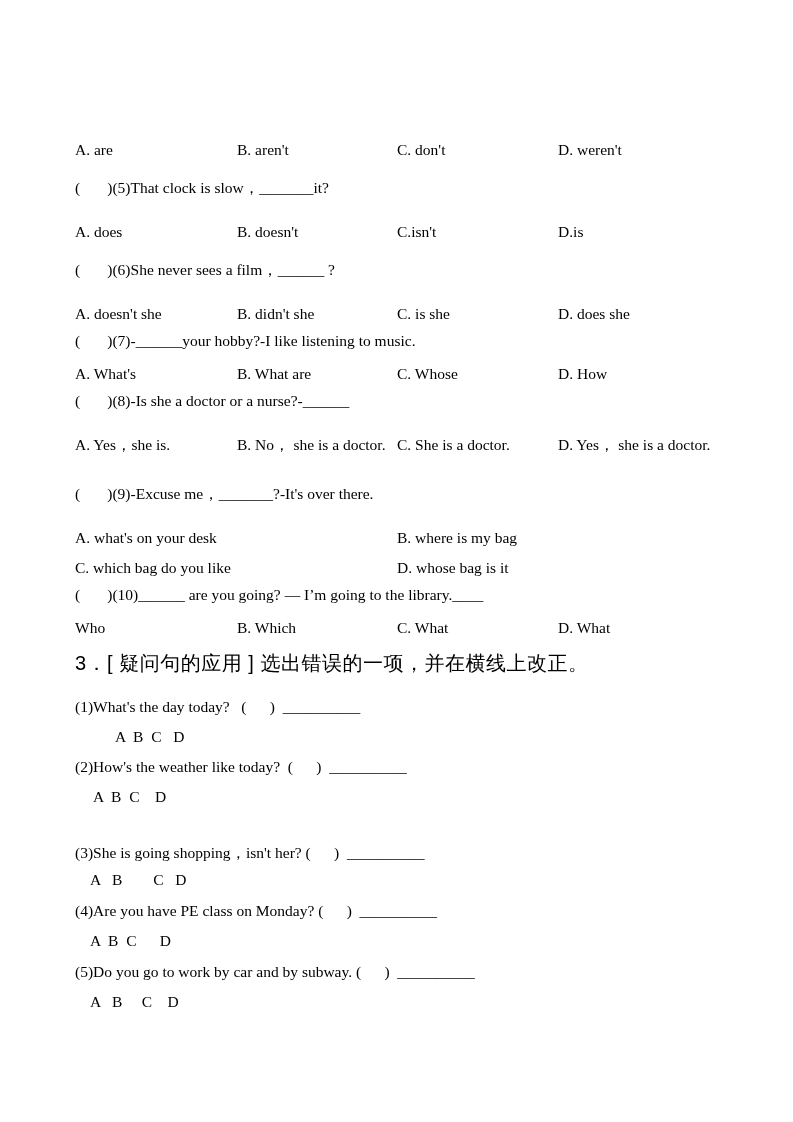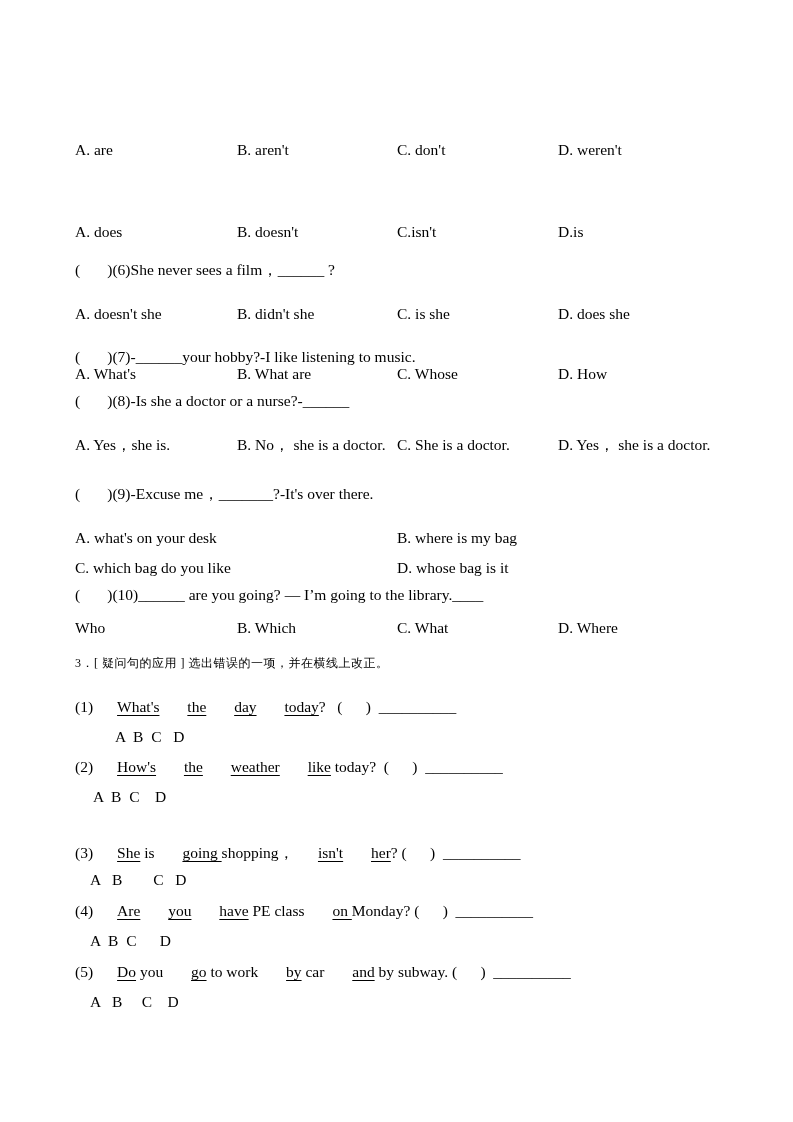--- a/index.html
+++ b/index.html
@@ -11,54 +11,55 @@
   .page{position:absolute;inset:0;background:#ffffff;}
   .row{
     position:absolute;left:75px;width:718px;height:18px;
     white-space:pre;line-height:18px;
   }
   .opt{position:absolute;top:3px;white-space:pre;}
   .c0{left:0;}
   .c1{left:162px;}
   .c2{left:322px;text-align:center;}
   .c3{left:483px;}
-  .u{text-decoration:underline;text-underline-offset:3px;padding-left:24px;}
+  .u{text-underline-offset:3px;}
   .heading{
-    font-family:Liberation Serif, serif;
-    font-size:12px;letter-spacing:0.5px;
+    font-family:Liberation Sans, sans-serif;
+    font-size:20px;letter-spacing:0.5px;
   }
 </style>
 </head>
 <body>
 
 <div class="page">
 
   <div class="row" style="top:138px">
     <span class="opt c0">A. are</span>
     <span class="opt c1">B. aren't</span>
     <span class="opt c2">C. don't</span>
     <span class="opt c3">D. weren't</span>
   </div>
 
+  <div class="row" style="top:179px">(       )(5)That clock is slow，_______it?</div>
   <div class="row" style="top:220px">
     <span class="opt c0">A. does</span>
     <span class="opt c1">B. doesn't</span>
     <span class="opt c2">C.isn't</span>
     <span class="opt c3">D.is</span>
   </div>
 
   <div class="row" style="top:261px">(       )(6)She never sees a film，______ ?</div>
   <div class="row" style="top:302px">
     <span class="opt c0">A. doesn't she</span>
     <span class="opt c1">B. didn't she</span>
     <span class="opt c2">C. is she</span>
     <span class="opt c3">D. does she</span>
   </div>
 
-  <div class="row" style="top:348px">(       )(7)-______your hobby?-I like listening to music.</div>
+  <div class="row" style="top:332px">(       )(7)-______your hobby?-I like listening to music.</div>
   <div class="row" style="top:362px">
     <span class="opt c0">A. What's</span>
     <span class="opt c1">B. What are</span>
     <span class="opt c2">C. Whose</span>
     <span class="opt c3">D. How</span>
   </div>
 
   <div class="row" style="top:392px">(       )(8)-Is she a doctor or a nurse?-______</div>
   <div class="row" style="top:433px">
     <span class="opt c0">A. Yes，she is.</span>
@@ -75,21 +76,21 @@
   <div class="row" style="top:526px">
     <span class="opt c0">A. what's on your desk</span>
     <span class="opt c2">B. where is my bag</span>
   </div>
 
   <div class="row" style="top:586px">(       )(10)______ are you going? — I’m going to the library.____</div>
   <div class="row" style="top:616px">
     <span class="opt c0">Who</span>
     <span class="opt c1">B. Which</span>
     <span class="opt c2">C. What</span>
-    <span class="opt c3">D. Where</span>
+    <span class="opt c3">D. What</span>
   </div>
 
   <div class="row heading" style="top:654px">3．[ 疑问句的应用 ] 选出错误的一项，并在横线上改正。</div>
 
   <div class="row" style="top:698px"><span>(1)</span><span class="u">What's</span><span> </span><span class="u">the</span><span> </span><span class="u">day</span><span> </span><span class="u">today</span><span>?   (      )  </span><span>__________</span></div>
   <div class="row" style="top:728px;left:115px">A  B  C   D</div>
 
   <div class="row" style="top:758px"><span>(2)</span><span class="u">How's</span><span> </span><span class="u">the</span><span> </span><span class="u">weather</span><span> </span><span class="u">like</span><span> today?  (      )  </span><span>__________</span></div>
   <div class="row" style="top:788px;left:93px">A  B  C    D</div>
 

